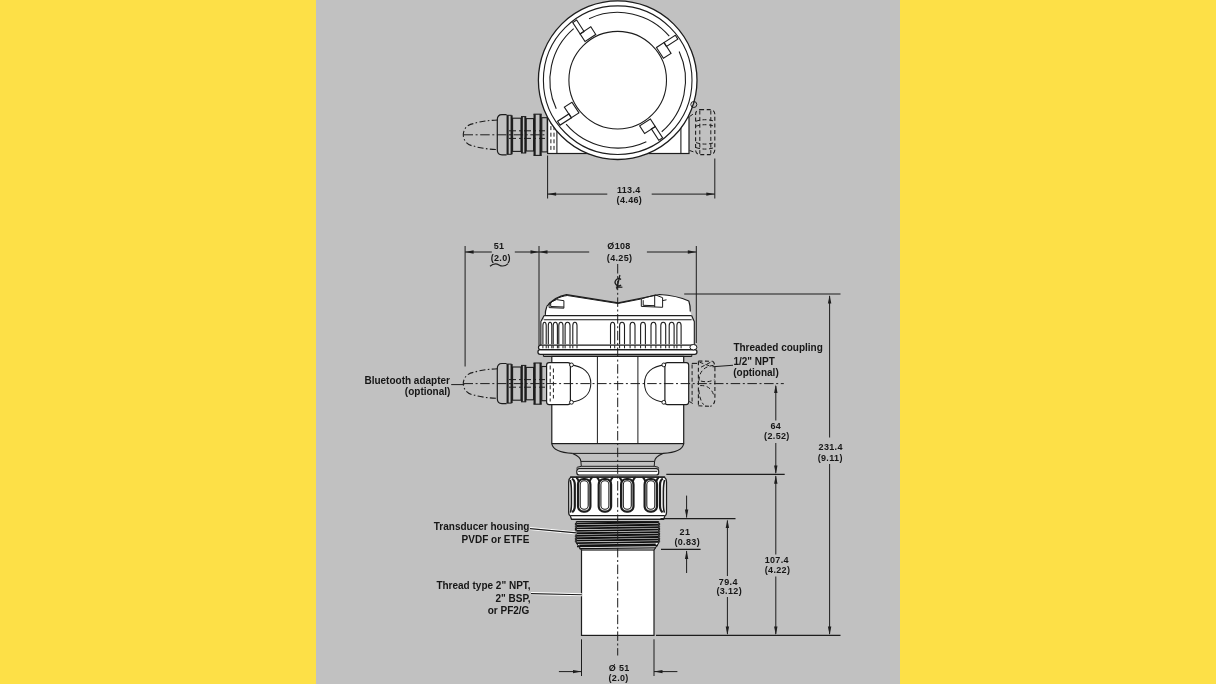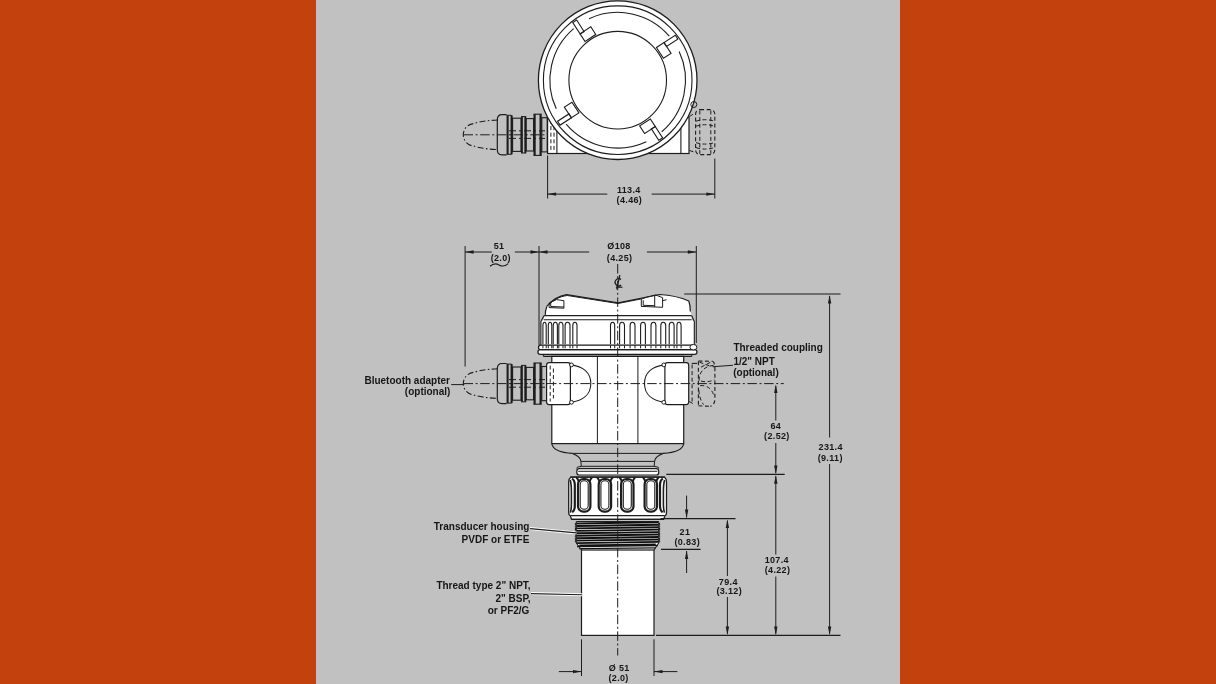--- a/index.html
+++ b/index.html
@@ -1,15 +1,15 @@
 <!DOCTYPE html>
 <html><head><meta charset="utf-8"><style>
 html,body{margin:0;padding:0;background:#000;}
 *{box-sizing:border-box;}
-.page{position:relative;width:1216px;height:684px;background:#c2410c;overflow:hidden;}
+.page{position:relative;width:1216px;height:684px;background:#fde047;overflow:hidden;}
 .canvas{position:absolute;left:316px;top:0;width:584px;height:684px;background:#c1c1c1;}
 svg text{font-family:"Liberation Sans",sans-serif;}
 </style></head>
 <body>
 <div class="page">
 <div class="canvas"></div>
 <svg width="1216" height="684" viewBox="0 0 1216 684" style="position:absolute;left:0;top:0;">
 <g>
 <rect x="547.6" y="117.0" width="141.4" height="36.5" fill="#ffffff" stroke="#1d1d1d" stroke-width="1.2"></rect>
 <line x1="556.9" y1="117.0" x2="556.9" y2="153.5" stroke="#1d1d1d" stroke-width="1.1" stroke-linecap="butt"></line>

